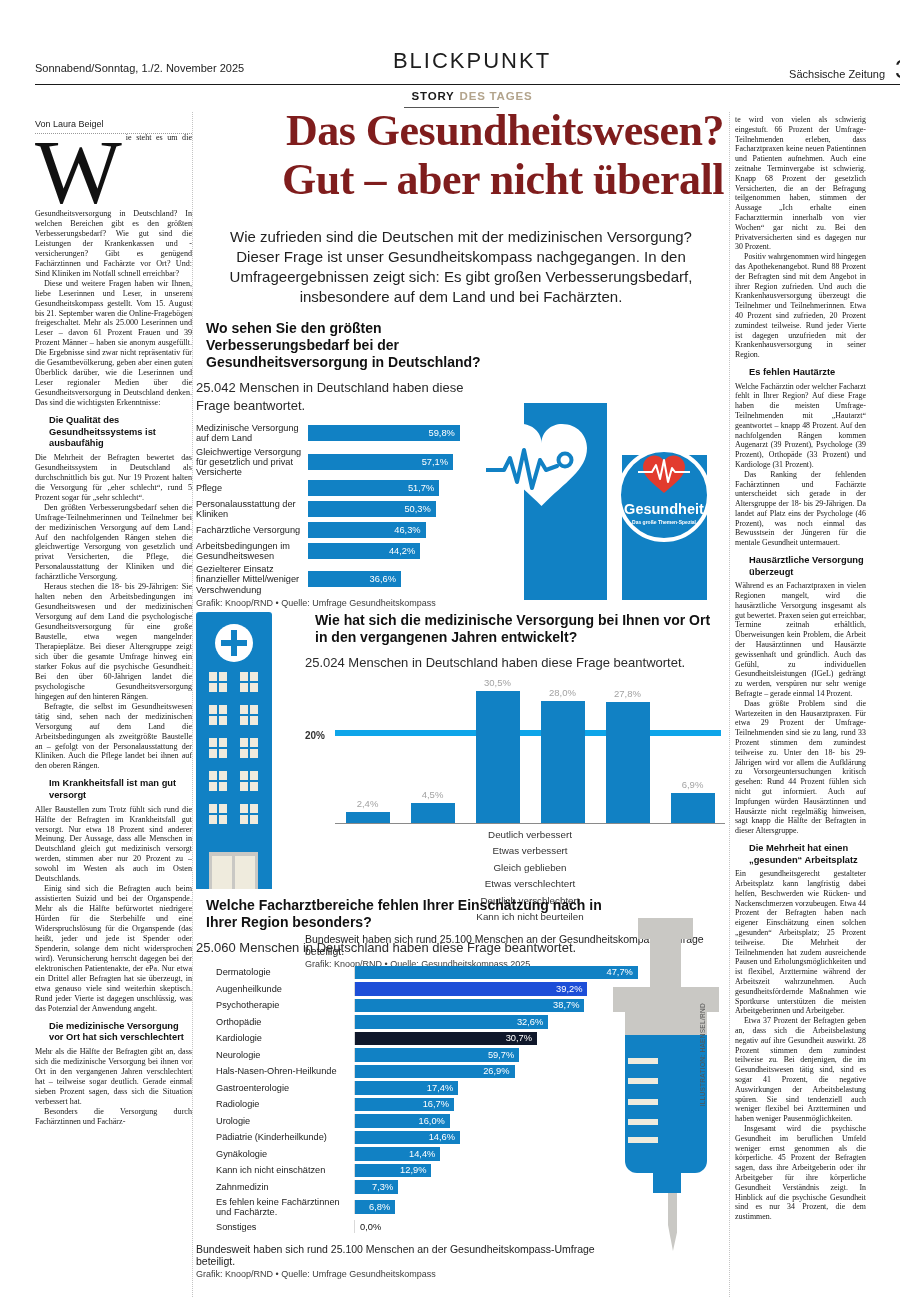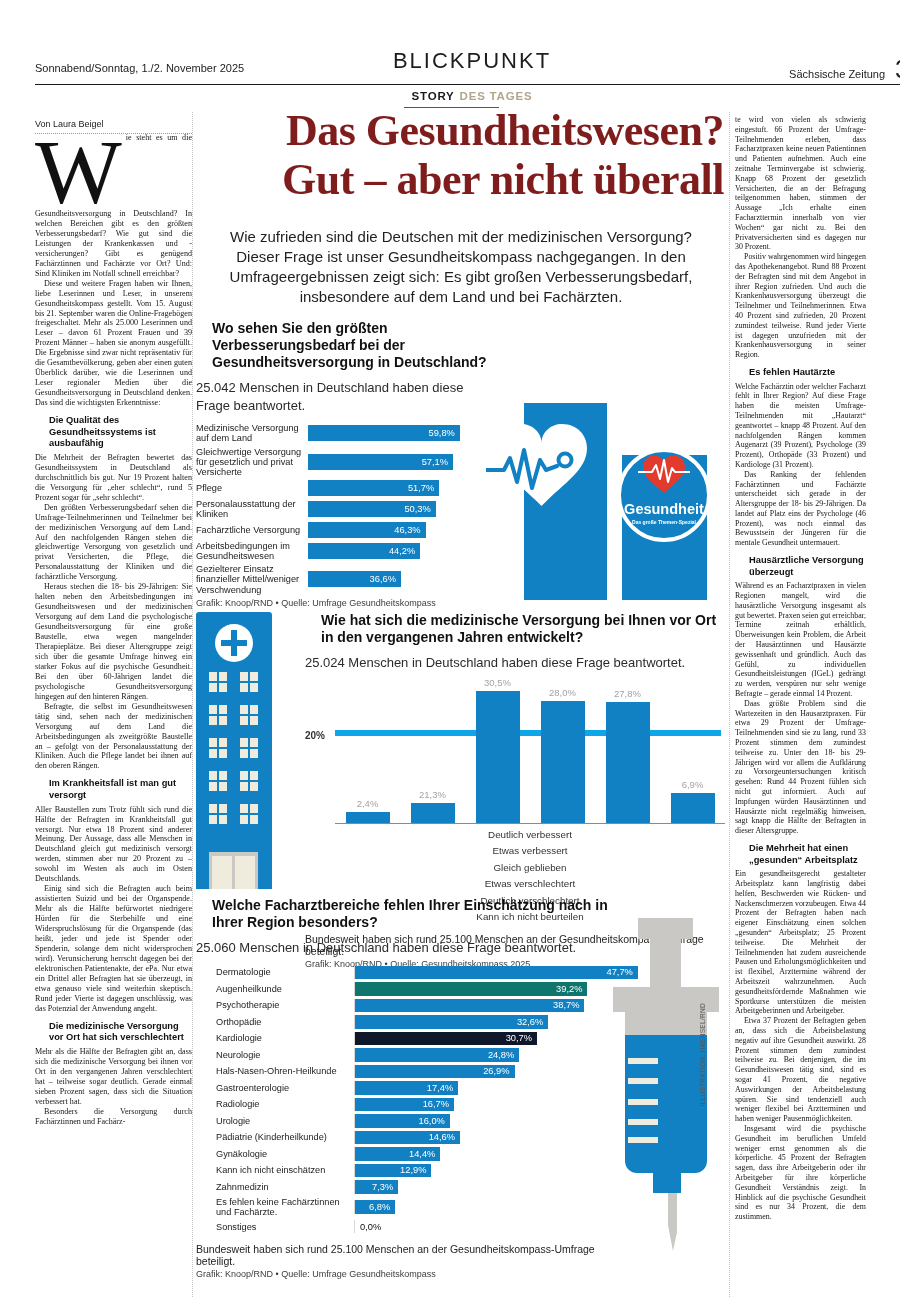--- a/index.html
+++ b/index.html
@@ -40,21 +40,21 @@
         font-size:92px;line-height:74px;margin:2px 4px 0 0;color:#111;}
 
   
   .headline{position:absolute;left:198px;top:106px;width:526px;text-align:right;
         font-family:"Liberation Serif",serif;font-weight:700;font-size:44px;line-height:1.12;
         letter-spacing:-.5px;color:#7f1d1d;}
   .standfirst{position:absolute;left:228px;top:227px;width:466px;text-align:center;
         font-size:15px;line-height:1.33;color:#1f1f1f;}
 
   
-  .chart-title{font-size:14px;line-height:1.22;font-weight:700;color:#111;margin:0 0 8px 16px;}
+  .chart-title{font-size:14px;line-height:1.22;font-weight:700;color:#111;margin:0 0 8px 10px;}
   .chart-sub{font-size:13px;line-height:1.35;color:#2b2b2b;margin:0 0 9px 0;}
   .chart-note{font-size:10.5px;color:#222;margin:10px 0 2px 0;}
   .chart-src{font-size:9px;color:#3c3c3c;margin:2px 0 0 0;}
   .hbar-row{display:flex;align-items:center;margin-bottom:3px;}
   .hbar-label{font-size:9.2px;line-height:1.1;color:#222;flex:none;}
   .hbar-area{flex:1;display:flex;align-items:center;}
   .hbar{height:16px;background:#1181c4;display:flex;align-items:center;justify-content:flex-end;}
   .hbar-value{color:#fff;font-size:9.3px;padding-right:5px;white-space:nowrap;}
   .hbar-zero{font-size:9.3px;color:#111;padding-left:5px;}
 
@@ -324,21 +324,21 @@
     <p class="chart-sub">25.024 Menschen in Deutschland haben diese Frage beantwortet.</p>
     <div class="c2-plot" id="c2-plot">
       <div class="c2-grid">
         <span class="c2-grid-label">20%</span>
       </div>
     <div class="c2-cell">
           <div class="c2-value">2,4%</div>
           <div class="c2-bar" style="height: 10.392px; background: rgb(17, 129, 196);"></div>
         </div>
         <div class="c2-cell">
-          <div class="c2-value">21,3%</div>
+          <div class="c2-value">4,5%</div>
           <div class="c2-bar" style="height: 19.485px; background: rgb(17, 129, 196);"></div>
         </div>
         <div class="c2-cell">
           <div class="c2-value">30,5%</div>
           <div class="c2-bar" style="height: 132.065px; background: rgb(17, 129, 196);"></div>
         </div>
         <div class="c2-cell">
           <div class="c2-value">28,0%</div>
           <div class="c2-bar" style="height: 121.24px; background: rgb(17, 129, 196);"></div>
         </div>
@@ -372,21 +372,21 @@
           <div class="hbar-label">Dermatologie</div>
           <div class="hbar-area">
             <div class="hbar" style="width: 282.861px; background: rgb(17, 129, 196);">
               <span class="hbar-value">47,7%</span>
             </div>
           </div>
         </div>
         <div class="hbar-row">
           <div class="hbar-label">Augenheilkunde</div>
           <div class="hbar-area">
-            <div class="hbar" style="width: 232.456px; background: #0f766e;">
+            <div class="hbar" style="width: 232.456px; background: #1d4ed8;">
               <span class="hbar-value">39,2%</span>
             </div>
           </div>
         </div>
         <div class="hbar-row">
           <div class="hbar-label">Psychotherapie</div>
           <div class="hbar-area">
             <div class="hbar" style="width: 229.491px; background: rgb(17, 129, 196);">
               <span class="hbar-value">38,7%</span>
             </div>
@@ -405,21 +405,21 @@
           <div class="hbar-area">
             <div class="hbar" style="width: 182.051px; background: #0f172a;">
               <span class="hbar-value">30,7%</span>
             </div>
           </div>
         </div>
         <div class="hbar-row">
           <div class="hbar-label">Neurologie</div>
           <div class="hbar-area">
             <div class="hbar" style="width: 164.261px; background: rgb(17, 129, 196);">
-              <span class="hbar-value">24,8%</span>
+              <span class="hbar-value">59,7%</span>
             </div>
           </div>
         </div>
         <div class="hbar-row">
           <div class="hbar-label">Hals-Nasen-Ohren-Heilkunde</div>
           <div class="hbar-area">
             <div class="hbar" style="width: 159.517px; background: rgb(17, 129, 196);">
               <span class="hbar-value">26,9%</span>
             </div>
           </div>

